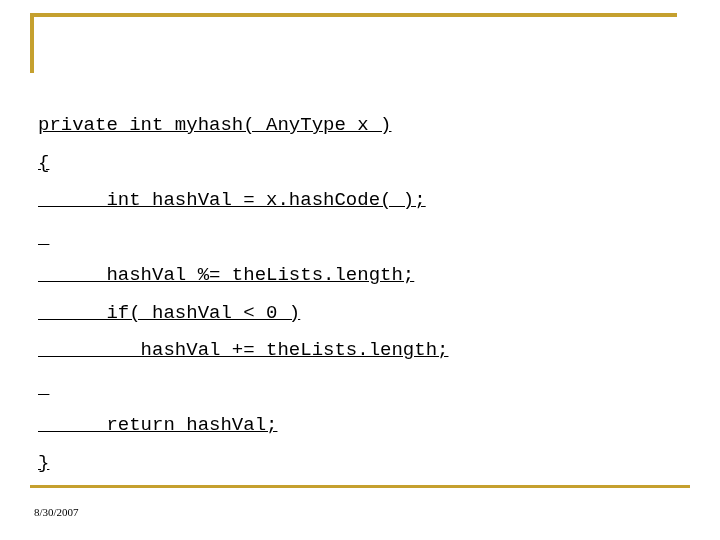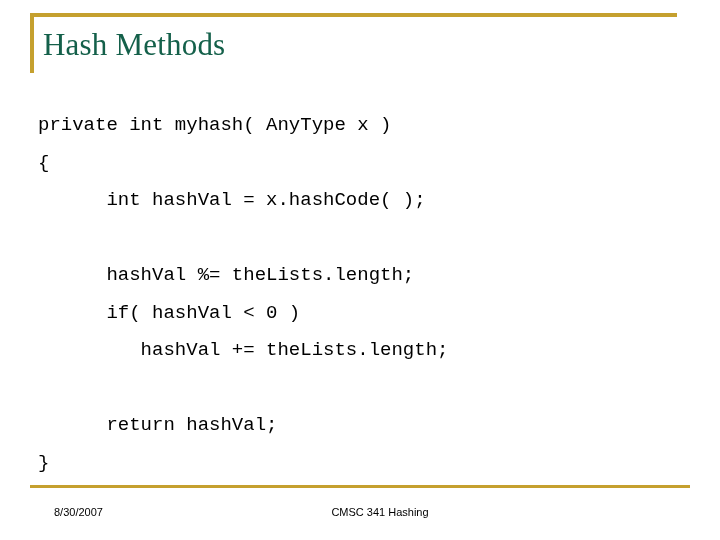--- a/index.html
+++ b/index.html
@@ -55,20 +55,21 @@
     width: 660px;
     font-family: "Liberation Mono", "DejaVu Sans Mono", monospace;
     font-size: 19px;
     line-height: 37.5px;
     color: #000000;
     white-space: pre;
   }
   .code-line {
     height: 37.5px;
     white-space: pre;
+    text-decoration: underline;
   }
   .code-line.blank {
     height: 37.5px;
   }
 
   
   #footer-rule {
     position: absolute;
     left: 30px;
     top: 485px;
@@ -79,26 +80,25 @@
   #footer {
     position: absolute;
     left: 30px;
     top: 504px;
     width: 660px;
     height: 20px;
   }
   .footer-cell {
     position: absolute;
     top: 0;
-    font-family: Liberation Sans, sans-serif;
+    font-family: Liberation Serif, serif;
     font-size: 11px;
     line-height: 16px;
     color: #000000;
     white-space: nowrap;
-    margin-left: 20px;
   }
   #footer-date { left: 4px; }
   #footer-center {
     left: 0;
     width: 660px;
     text-align: center;
   }
   #footer-page {
     left: 0;
     width: 648px;
@@ -106,24 +106,22 @@
   }
 </style>
 </head>
 <body>
 
 <div id="slide" style="background: rgb(255, 255, 255);">
 
   <div id="title-rule-top" style="background: rgb(197, 160, 46);"></div>
   <div id="title-rule-left" style="background: rgb(197, 160, 46);"></div>
 
-  <div id="slide-title" style="color: rgb(20, 96, 74);">Hash Methods</div>
 
   <div id="code-block" style="color: rgb(0, 0, 0);"><div class="code-line">private int myhash( AnyType x )</div><div class="code-line">{</div><div class="code-line">      int hashVal = x.hashCode( );</div><div class="code-line blank">&nbsp;</div><div class="code-line">      hashVal %= theLists.length;</div><div class="code-line">      if( hashVal &lt; 0 )</div><div class="code-line">         hashVal += theLists.length;</div><div class="code-line blank">&nbsp;</div><div class="code-line">      return hashVal;</div><div class="code-line">}</div></div>
 
   <div id="footer-rule" style="background: rgb(197, 160, 46);"></div>
 
   <div id="footer">
     <div class="footer-cell" id="footer-date">8/30/2007</div>
-    <div class="footer-cell" id="footer-center">CMSC 341 Hashing</div>
   </div>
 
 </div>
 
 </body></html>

